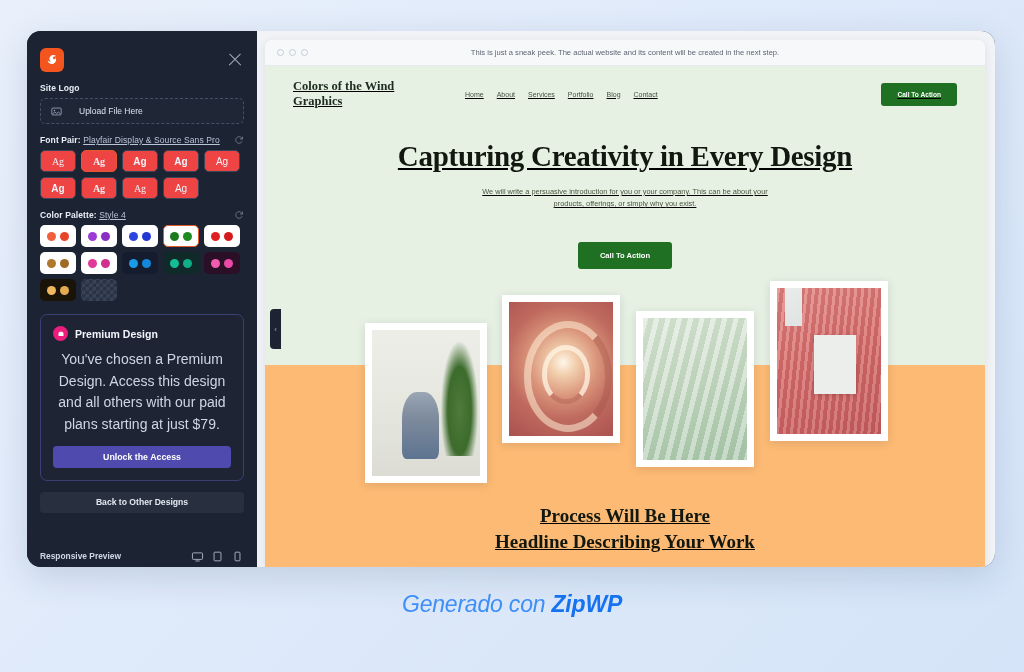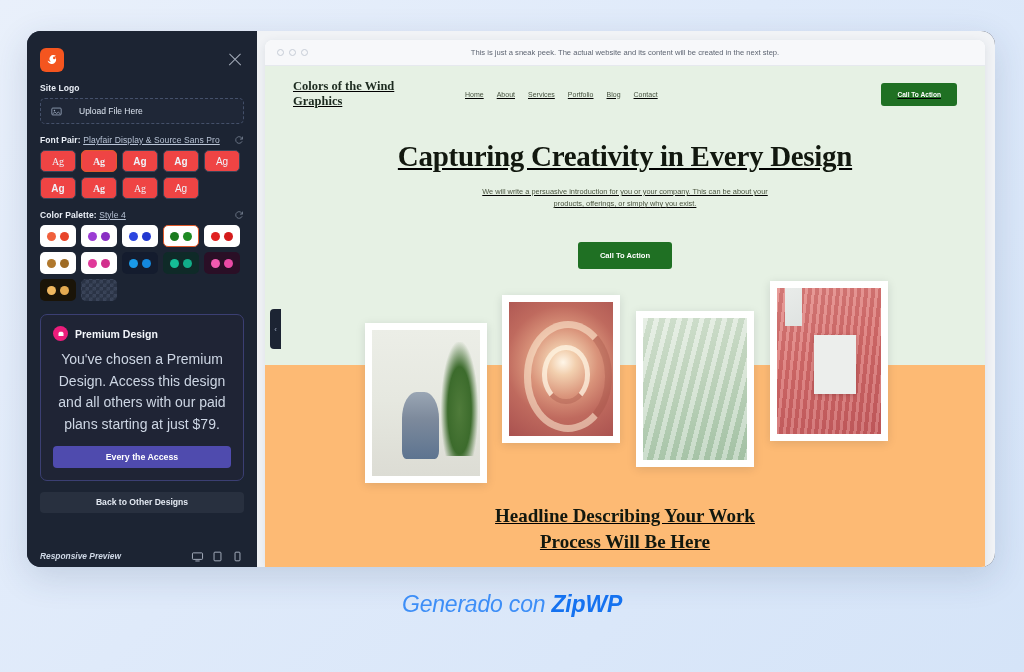--- a/index.html
+++ b/index.html
@@ -155,21 +155,21 @@
     display: flex; align-items: center; justify-content: center;
     font-size: 8.6px; font-weight: bold; color: #e3e9f2;
     cursor: pointer;
   }
 
   .resp-bar {
     position: absolute;
     left: 0; right: 0; bottom: -6px;
     height: 34px;
     padding: 0 13px;
-    display: flex; align-items: center; justify-content: space-between; font-style: italic;
+    display: flex; align-items: center; justify-content: space-between;
   }
   .resp-label { font-size: 8.4px; font-weight: bold; color: #cfd8e6; }
   .resp-icons { display: flex; gap: 7px; }
   .dev { opacity: .8; cursor: pointer; }
 
   
   #collapse-tab {
     position: absolute;
     left: 243px; top: 278px;
     width: 11px; height: 40px;
@@ -475,21 +475,21 @@
       <div class="prem-head">
         <span class="prem-ico">
           <svg width="8" height="8" viewBox="0 0 16 16" aria-hidden="true">
             <path d="M3 6h10v6H3z" fill="#fff"></path>
               <path d="M3 6l2.4-2.6h5.2L13 6z" fill="#fff"></path>
           </svg>
         </span>
         <span class="prem-title">Premium Design</span>
       </div>
       <div class="prem-body">You've chosen a Premium Design. Access this design and all others with our paid plans starting at just $79.</div>
-      <div class="unlock-btn">Every the Access</div>
+      <div class="unlock-btn">Unlock the Access</div>
     </div>
 
     <div class="back-btn">Back to Other Designs</div>
 
     <div class="resp-bar">
       <span class="resp-label">Responsive Preview</span>
       <span class="resp-icons">
         <svg class="dev" width="13" height="13" viewBox="0 0 18 18">
           <rect x="2" y="4" width="14" height="9" rx="1.2" fill="none" stroke="#cfd8e6" stroke-width="1.3"></rect>
           <path d="M6 15.2h6" stroke="#cfd8e6" stroke-width="1.3"></path>
@@ -555,22 +555,22 @@
               </div>
               <div class="frame" style="left: 371px; top: 24px; width: 118px; height: 156px;">
                 <div class="ph ph-linen"></div>
               </div>
               <div class="frame" style="left: 505px; top: -6px; width: 118px; height: 160px;">
                 <div class="ph ph-fur"></div>
               </div>
             </div>
 
           <div class="bottom-head">
+            <div>Process Will Be Here</div>
             <div>Headline Describing Your Work</div>
-            <div>Process Will Be Here</div>
           </div>
 
         </div>
       </div>
     </div>
   </section>
 </div>
 
 <div id="footer-brand">
   <span>Generado con </span><b>ZipWP</b>

